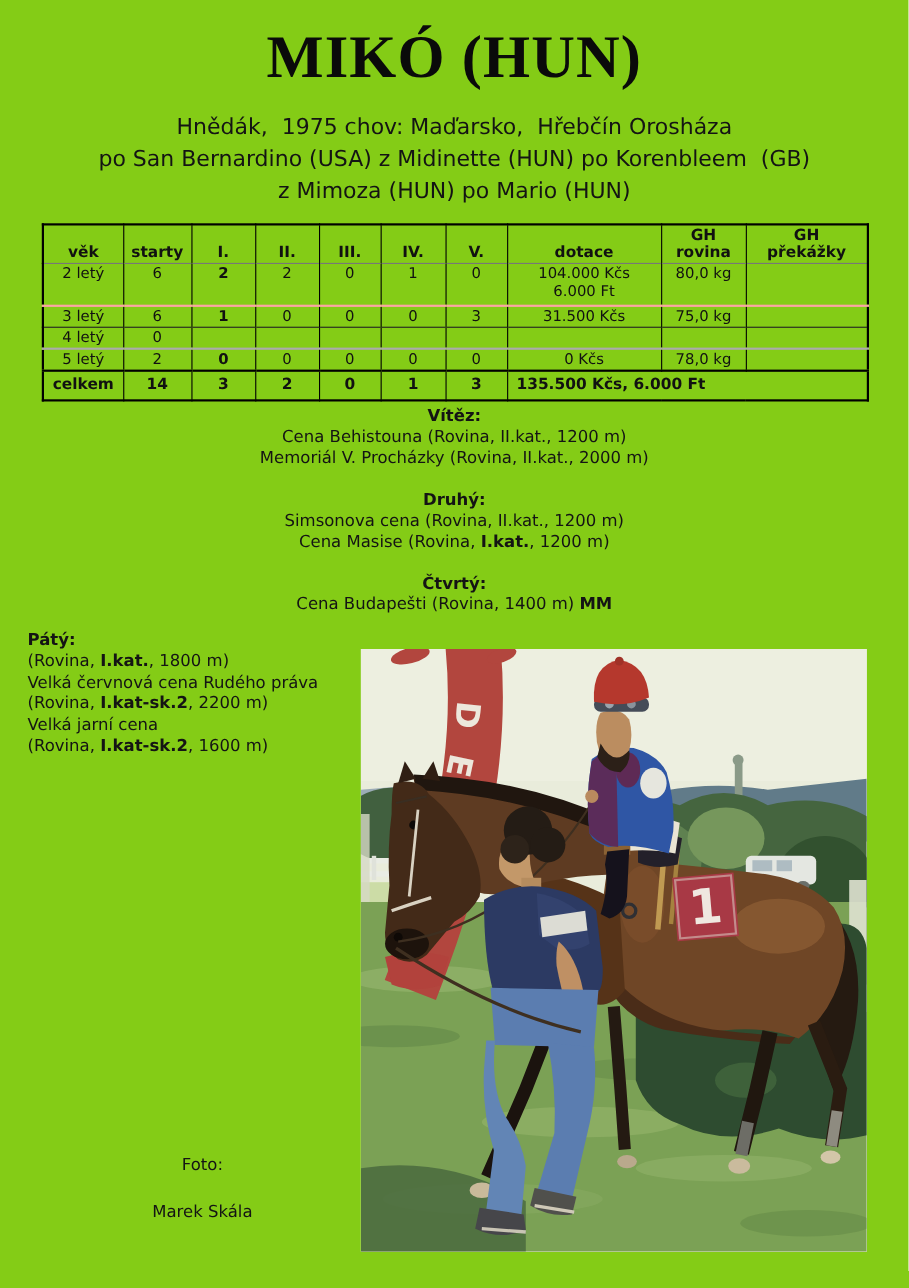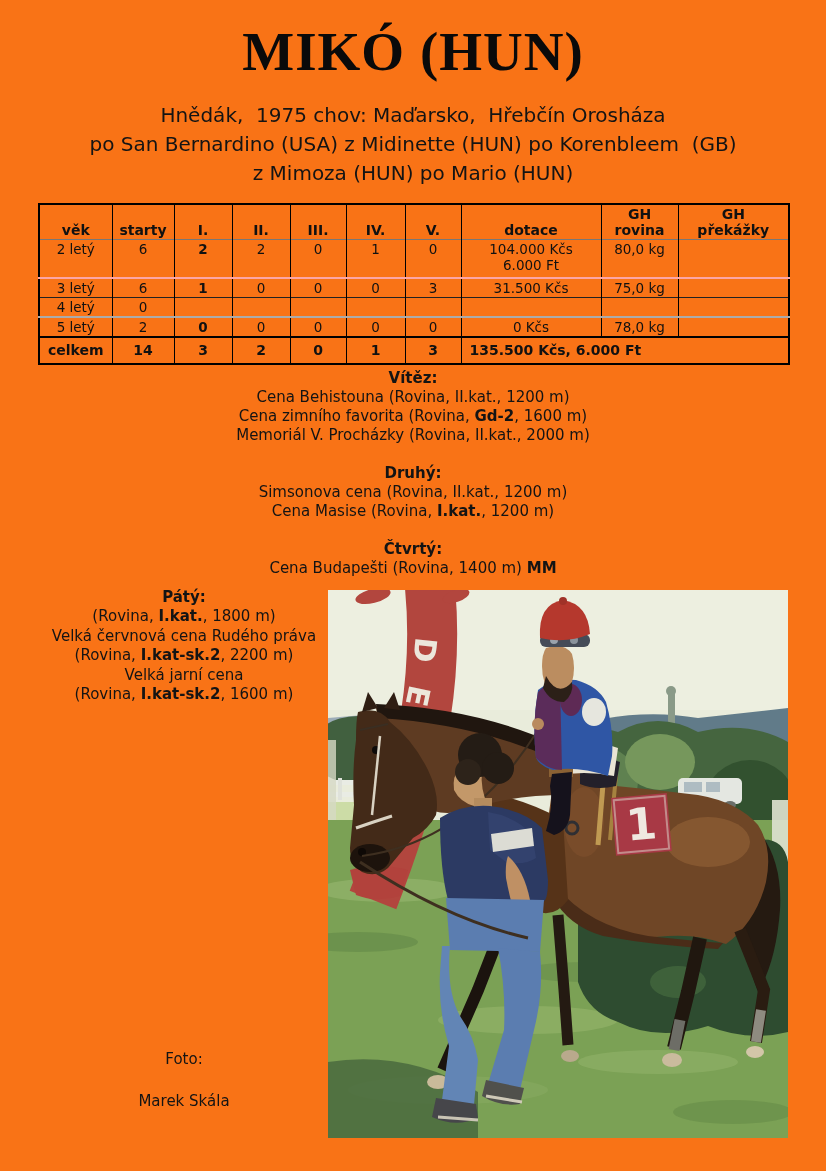--- a/index.html
+++ b/index.html
@@ -1,19 +1,19 @@
 <!DOCTYPE html>
 <html><head>
 <meta charset="utf-8">
 <style>
   * { margin:0; padding:0; box-sizing:border-box; }
   html,body { background:#ffffff; }
   .page {
     position:relative; width:826px; height:1171px; margin:0 auto;
-    background:#f97316; overflow:hidden;
+    background:#84cc16; overflow:hidden;
     font-family:"DejaVu Sans","Liberation Sans",sans-serif; color:#111;
   }
   .title {
     position:absolute; top:16px; left:0; right:0; text-align:center;
     font-family:"Liberation Serif","DejaVu Serif",serif;
     font-weight:bold; font-size:55px; line-height:72px; letter-spacing:1px; color:#0a0a0a;
   }
   .subtitle {
     position:absolute; top:101px; left:0; right:0; text-align:center;
     font-size:20px; line-height:29px; color:#141414;
@@ -45,21 +45,21 @@
   tr.total td.money { text-align:left; padding-left:8px; white-space:nowrap; }
 
   
   .sections { position:absolute; top:369px; left:0; right:0; text-align:center;
     font-size:15px; line-height:19px; color:#141414; }
   .section { margin-bottom:19px; }
   .section-heading { font-weight:bold; }
   .race-line b { font-weight:bold; }
 
   .paty-block {
-    position:absolute; left:25px; top:588px; width:318px; text-align:center;
+    position:absolute; left:25px; top:572px; width:318px; text-align:left;
     font-size:15px; line-height:19.4px; color:#141414;
   }
   .paty-block .section-heading { font-weight:bold; }
 
   .credit {
     position:absolute; left:25px; top:1050px; width:318px; text-align:center;
     font-size:15px; color:#141414;
   }
   .credit .name { margin-top:24px; }
 
@@ -170,21 +170,20 @@
       <td>3</td>
       <td class="money" colspan="3">135.500 Kčs, 6.000 Ft</td>
     </tr>
   </tbody>
     </table>
 
   <div class="sections">
     <div class="section">
       <div class="section-heading">Vítěz:</div>
       <div class="race-line"><span>Cena Behistouna (Rovina, II.kat., 1200 m)</span><b></b><span></span></div>
-      <div class="race-line"><span>Cena zimního favorita (Rovina, </span><b>Gd-2</b><span>, 1600 m)</span></div>
       <div class="race-line"><span>Memoriál V. Procházky (Rovina, II.kat., 2000 m)</span><b></b><span></span></div>
     </div>
     <div class="section">
       <div class="section-heading">Druhý:</div>
       <div class="race-line"><span>Simsonova cena (Rovina, II.kat., 1200 m)</span><b></b><span></span></div>
       <div class="race-line"><span>Cena Masise (Rovina, </span><b>I.kat.</b><span>, 1200 m)</span></div>
     </div>
     <div class="section">
       <div class="section-heading">Čtvrtý:</div>
       <div class="race-line"><span>Cena Budapešti (Rovina, 1400 m) </span><b>MM</b><span></span></div>

